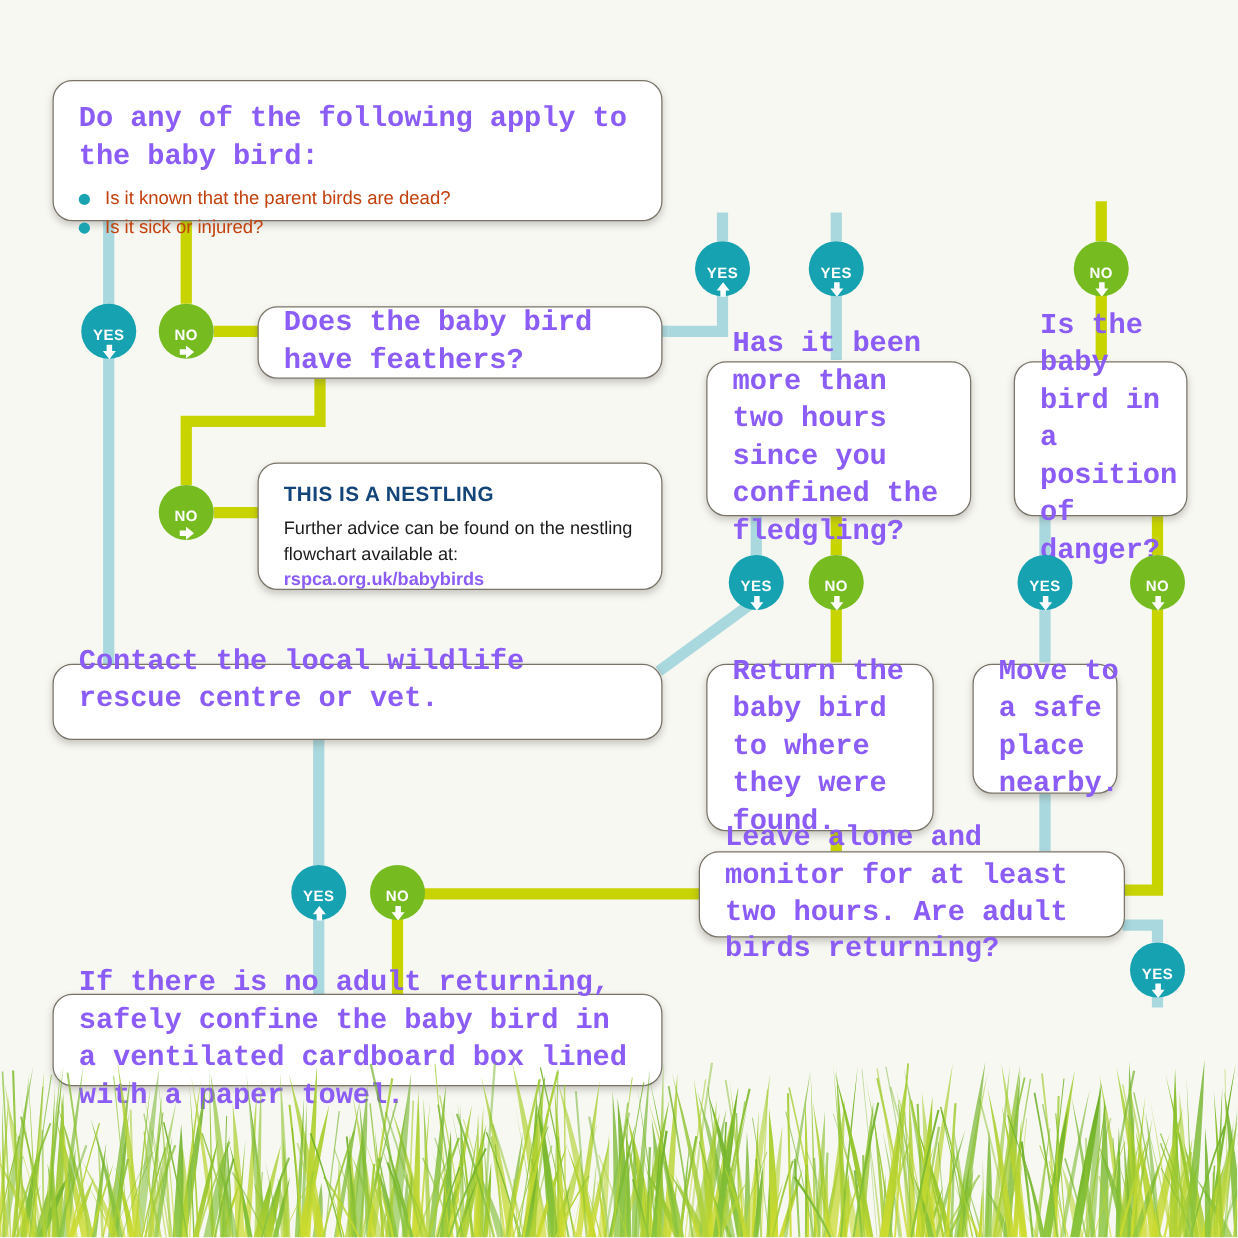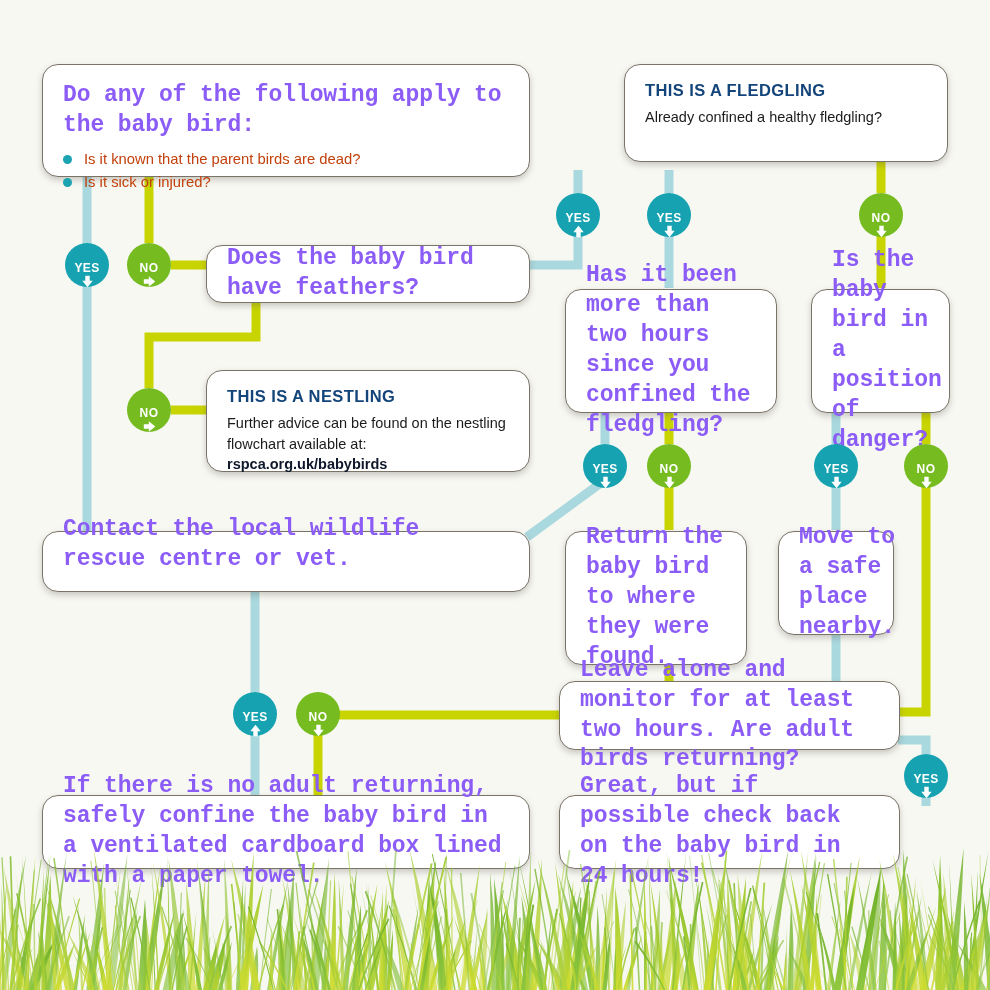--- a/index.html
+++ b/index.html
@@ -37,21 +37,21 @@
     font-weight:bold;
     font-size:16.5px;
     letter-spacing:.4px;
     margin-bottom:7px;
   }
   .box .body{
     color:#1b1b1b;
     font-size:14.5px;
     line-height:1.42;
   }
-  .box .body .url{color:#0f172a;font-weight:bold;}
+  .box .body .url{color:#8b5cf6;font-weight:bold;}
   ul.bullets{list-style:none;margin:7px 0 0 0;padding:0;}
   ul.bullets li{
     position:relative;padding-left:21px;
     color:#c2410c;font-size:14.8px;line-height:1.58;
   }
   ul.bullets li:before{
     content:"";position:absolute;left:0;top:7px;
     width:9px;height:9px;border-radius:50%;background:#1aa3b0;
   }
 
@@ -130,24 +130,20 @@
   </svg>
 
   <div class="box" style="left:42px;top:64px;width:488px;height:113px;">
     <div class="title">Do any of the following apply to the baby bird:</div>
     <ul class="bullets">
       <li>Is it known that the parent birds are dead?</li>
       <li>Is it sick or injured?</li>
     </ul>
   </div>
 
-  <div class="box" style="left:624px;top:64px;width:324px;height:98px;">
-    <div class="heading">THIS IS A FLEDGLING</div>
-    <div class="body">Already confined a healthy fledgling?</div>
-  </div>
 
   <div class="box" style="left:206px;top:245px;width:324px;height:58px;display:flex;align-items:center;">
     <div class="title">Does the baby bird have feathers?</div>
   </div>
 
   <div class="box" style="left:206px;top:370px;width:324px;height:102px;">
     <div class="heading">THIS IS A NESTLING</div>
     <div class="body"><span>Further advice can be found on the nestling flowchart available at: </span><span class="url">rspca.org.uk/babybirds</span></div>
   </div>
 
@@ -172,23 +168,20 @@
   </div>
 
   <div class="box" style="left:559px;top:681px;width:341px;height:69px;display:flex;align-items:center;">
     <div class="title">Leave alone and monitor for at least two hours. Are adult birds returning?</div>
   </div>
 
   <div class="box" style="left:42px;top:795px;width:488px;height:74px;display:flex;align-items:center;">
     <div class="title">If there is no adult returning, safely confine the baby bird in a ventilated cardboard box lined with a paper towel.</div>
   </div>
 
-  <div class="box" style="left:559px;top:795px;width:341px;height:74px;display:flex;align-items:center;">
-    <div class="title">Great, but if possible check back on the baby bird in 24 hours!</div>
-  </div>
 
   <div id="badge-layer">
       <div class="badge yes" style="left: 65px; top: 243px;">
         <span class="lbl">YES</span>
         <span class="arw">
           <svg viewBox="0 0 13 13">
             <path d="M4.3,0.8 h4.4 v5.0 h3.0 L6.5,12.3 L1.3,5.8 h3.0 Z" fill="#fff"></path>
           </svg>
         </span>
       </div>

